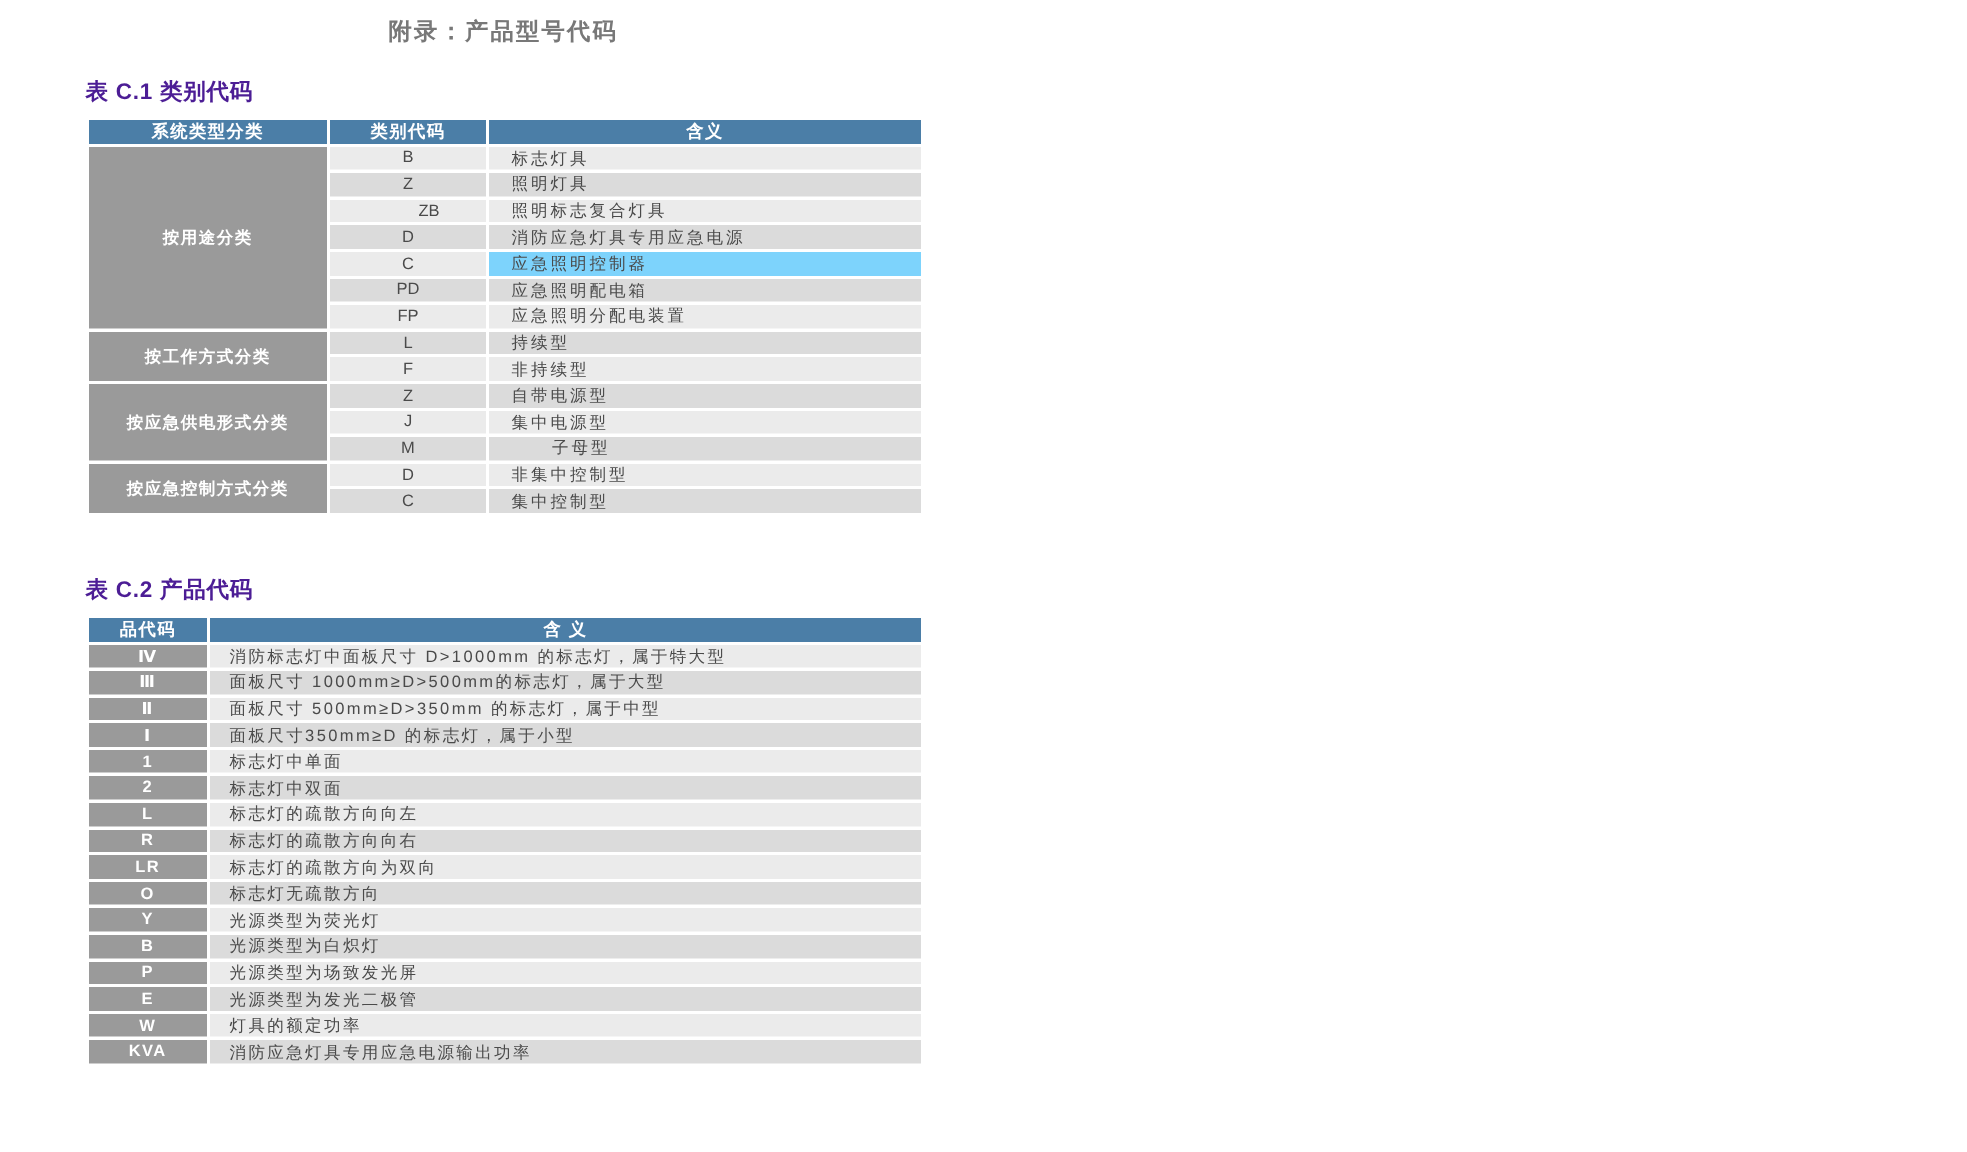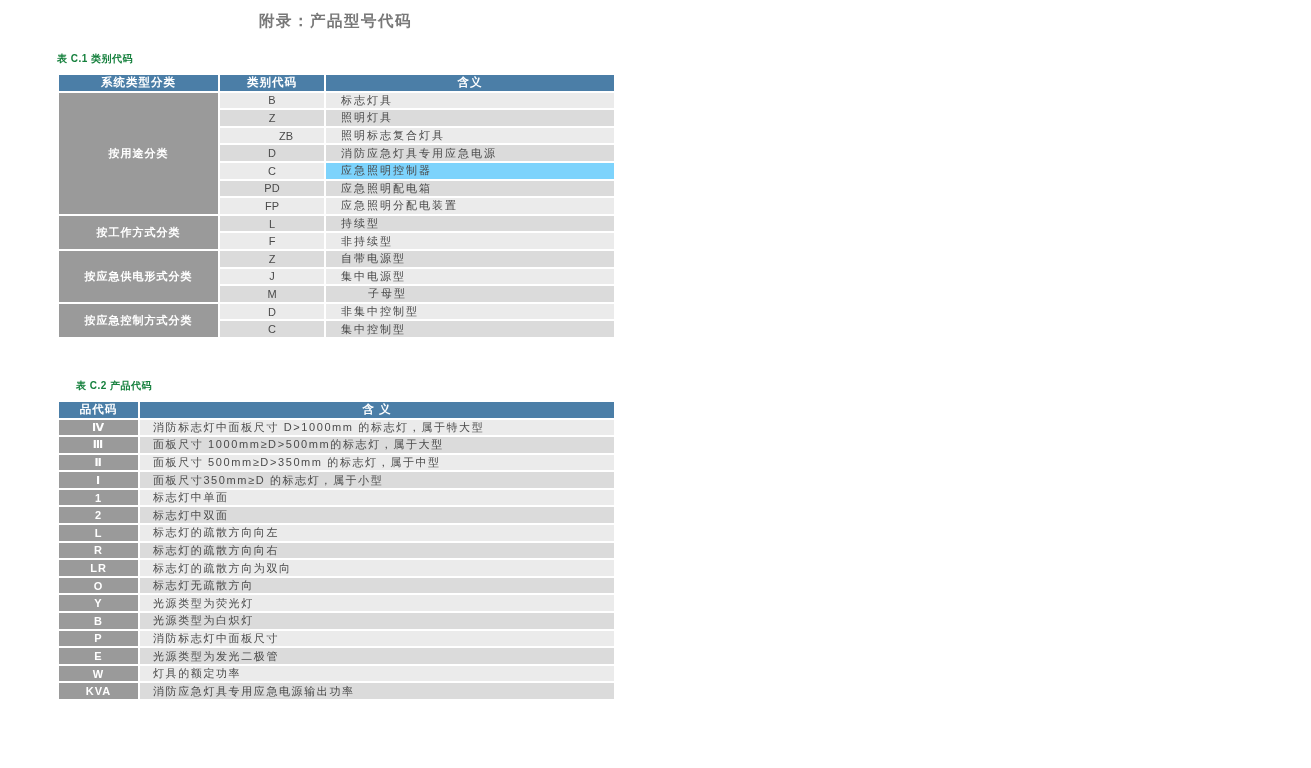--- a/index.html
+++ b/index.html
@@ -25,26 +25,26 @@
     margin: 0;
     padding-top: 11px;
     text-align: center;
     font-size: 15.5px;
     font-weight: bold;
     color: #787878;
     letter-spacing: 1.5px;
   }
   .caption {
     margin-top: 20px;
-    font-size: 10px;
-    font-weight: bold;
-    color: #15803d;
+    font-size: 15px;
+    font-weight: bold;
+    color: #4c1d95;
     letter-spacing: 0.5px;
   }
-  .caption.c2cap { margin-top: 40px; margin-left: 19px; }
+  .caption.c2cap { margin-top: 40px; }
   table.tbl {
     border-collapse: collapse;
     table-layout: fixed;
     width: 557px;
     margin-top: 7px;
   }
   .tbl th, .tbl td {
     border: 2px solid #ffffff;
     height: 17.6px;
     padding: 0;
@@ -228,21 +228,21 @@
           <tr>
             <td class="code" style="background: rgb(154, 154, 154);">Y</td>
             <td class="meaning" style="background: rgb(235, 235, 235);">光源类型为荧光灯</td>
           </tr>
           <tr>
             <td class="code" style="background: rgb(154, 154, 154);">B</td>
             <td class="meaning" style="background: rgb(219, 219, 219);">光源类型为白炽灯</td>
           </tr>
           <tr>
             <td class="code" style="background: rgb(154, 154, 154);">P</td>
-            <td class="meaning" style="background: rgb(235, 235, 235);">消防标志灯中面板尺寸</td>
+            <td class="meaning" style="background: rgb(235, 235, 235);">光源类型为场致发光屏</td>
           </tr>
           <tr>
             <td class="code" style="background: rgb(154, 154, 154);">E</td>
             <td class="meaning" style="background: rgb(219, 219, 219);">光源类型为发光二极管</td>
           </tr>
           <tr>
             <td class="code" style="background: rgb(154, 154, 154);">W</td>
             <td class="meaning" style="background: rgb(235, 235, 235);">灯具的额定功率</td>
           </tr>
           <tr>

